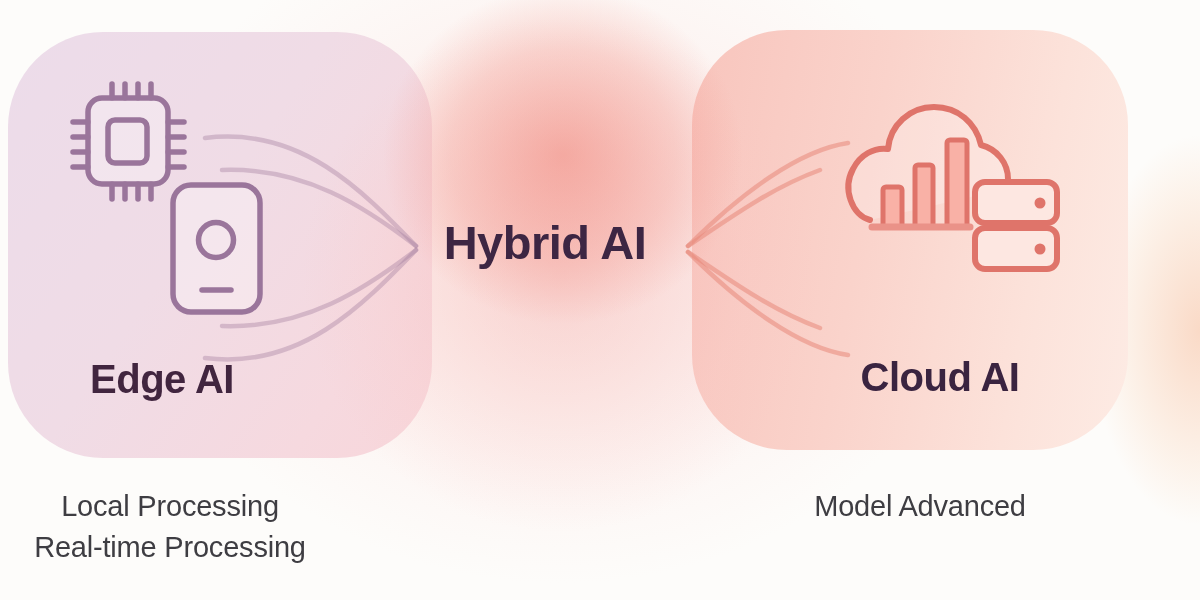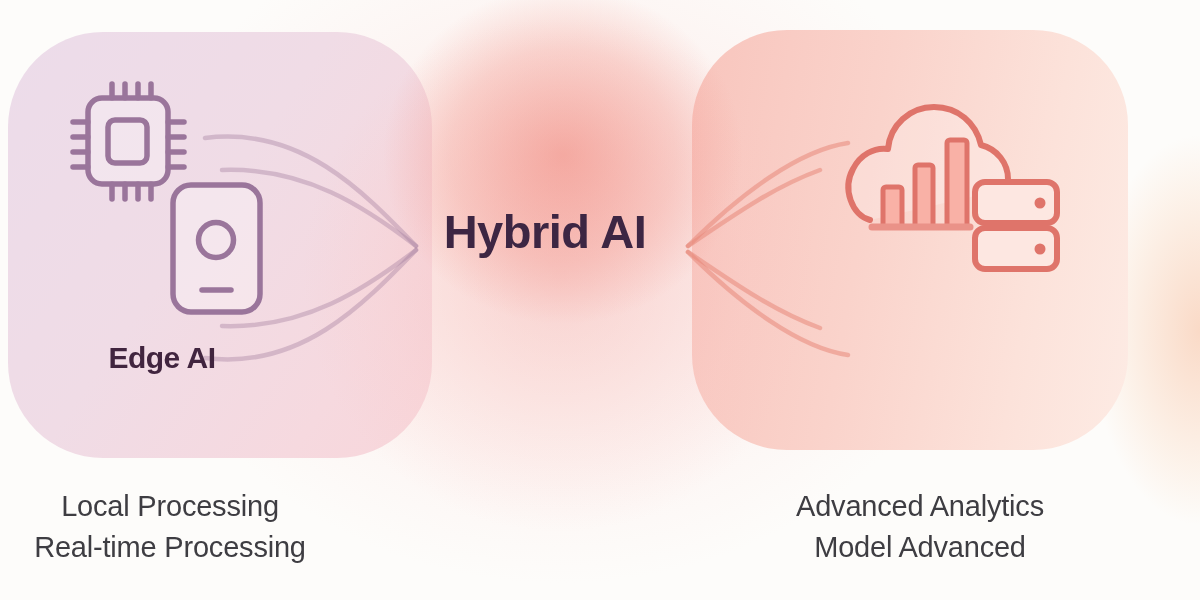--- a/index.html
+++ b/index.html
@@ -28,26 +28,26 @@
       radial-gradient(ellipse 250px 235px at 563px 155px, rgba(238,110,96,0.48) 0%, rgba(242,140,128,0.30) 45%, rgba(246,168,158,0) 72%),
       radial-gradient(ellipse 330px 330px at 560px 275px, rgba(246,178,175,0.42) 0%, rgba(250,200,198,0.20) 55%, rgba(255,255,255,0) 78%);
   }
   .lines{position:absolute;left:0;top:0;z-index:3;}
   .icon-svg{position:absolute;z-index:4;}
   .chip-pos{left:66px;top:78px;}
   .phone-pos{left:168px;top:180px;}
   .cloudcluster-pos{left:840px;top:85px;}
   .label{position:absolute;z-index:5;text-align:center;}
   .center-title{
-    left:345px;top:204px;width:400px;
+    left:345px;top:215px;width:400px;
     font-size:47px;font-weight:700;letter-spacing:-0.5px;color:#3d2643;
   }
   .edge-title{
-    left:12px;top:341px;width:300px;
-    font-size:30px;font-weight:700;letter-spacing:-0.5px;color:#41253f;
+    left:12px;top:357px;width:300px;
+    font-size:40px;font-weight:700;letter-spacing:-0.5px;color:#41253f;
   }
   .cloud-title{
     left:790px;top:355px;width:300px;
     font-size:40px;font-weight:700;letter-spacing:-0.5px;color:#3a2440;
   }
   .sub{
     font-size:29px;line-height:41px;font-weight:400;
     letter-spacing:-0.2px;color:#3e3d42;
   }
   .edge-sub{left:5px;top:486px;width:330px;}
@@ -123,24 +123,24 @@
       <rect x="135" y="143" width="82" height="41" rx="10"></rect>
       <circle cx="200" cy="118" r="5.5" fill="#df746a" stroke="none"></circle>
       <circle cx="200" cy="164" r="5.5" fill="#df746a" stroke="none"></circle>
     </g>
   </svg>
 
   <div class="label center-title">Hybrid AI</div>
 
   <div class="label edge-title">Edge AI</div>
 
+  <div class="label cloud-title">Cloud AI</div>
 
   <div class="label sub edge-sub">
     <div>Local Processing</div>
     <div>Real-time Processing</div>
   </div>
 
   <div class="label sub cloud-sub">
-    <div>Advanced Analytics</div>
     <div>Model Advanced</div>
   </div>
 
 </div>
 
 </body></html>

